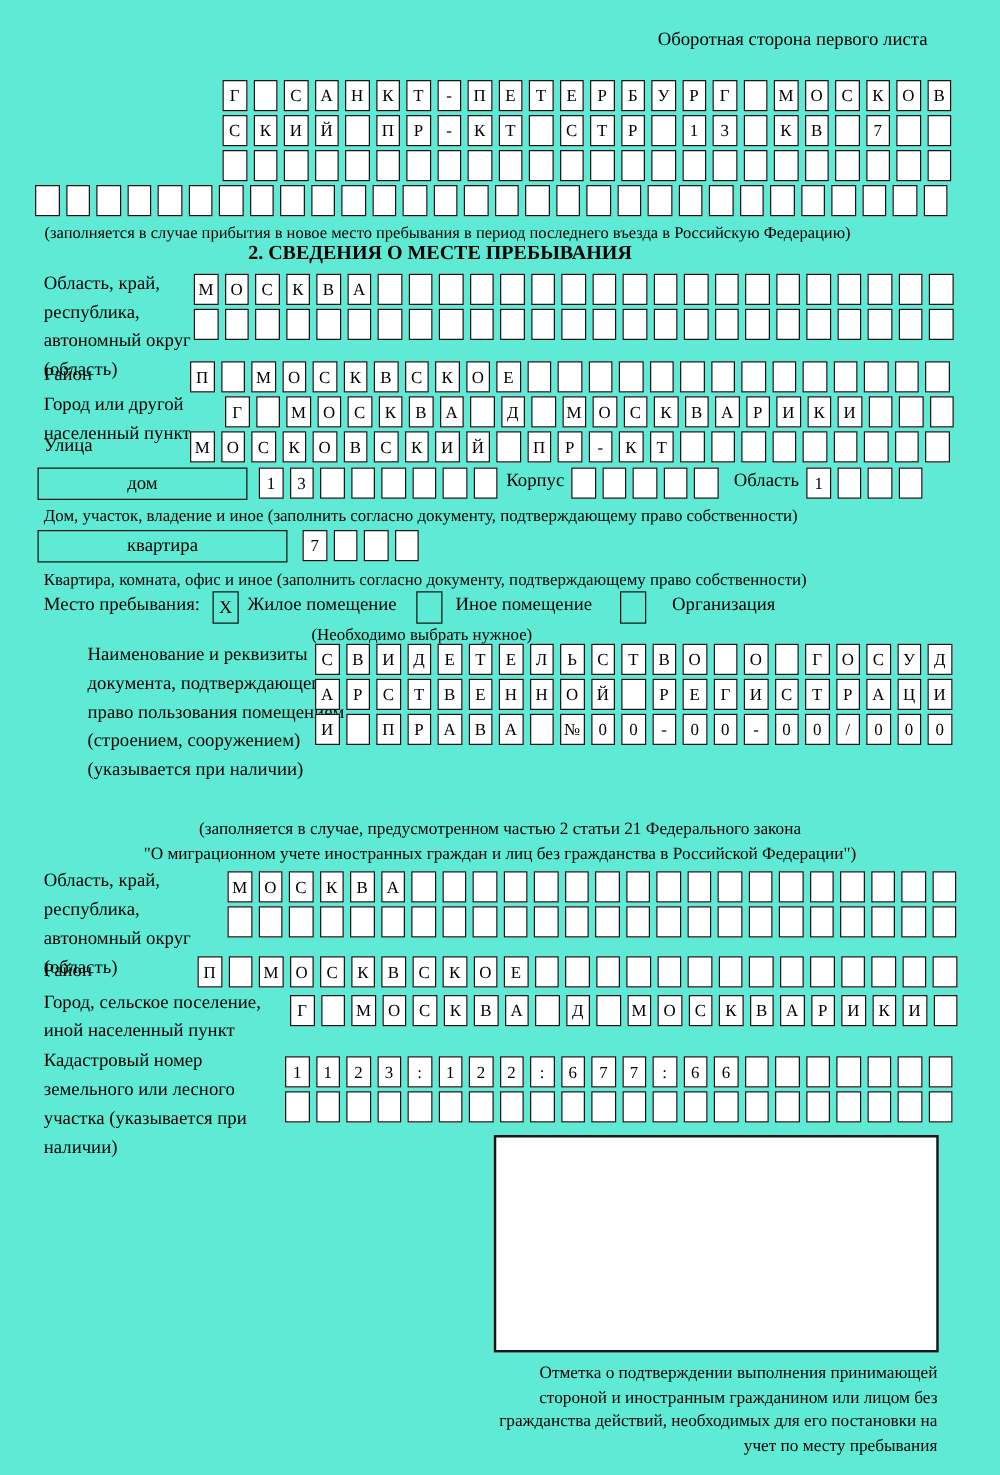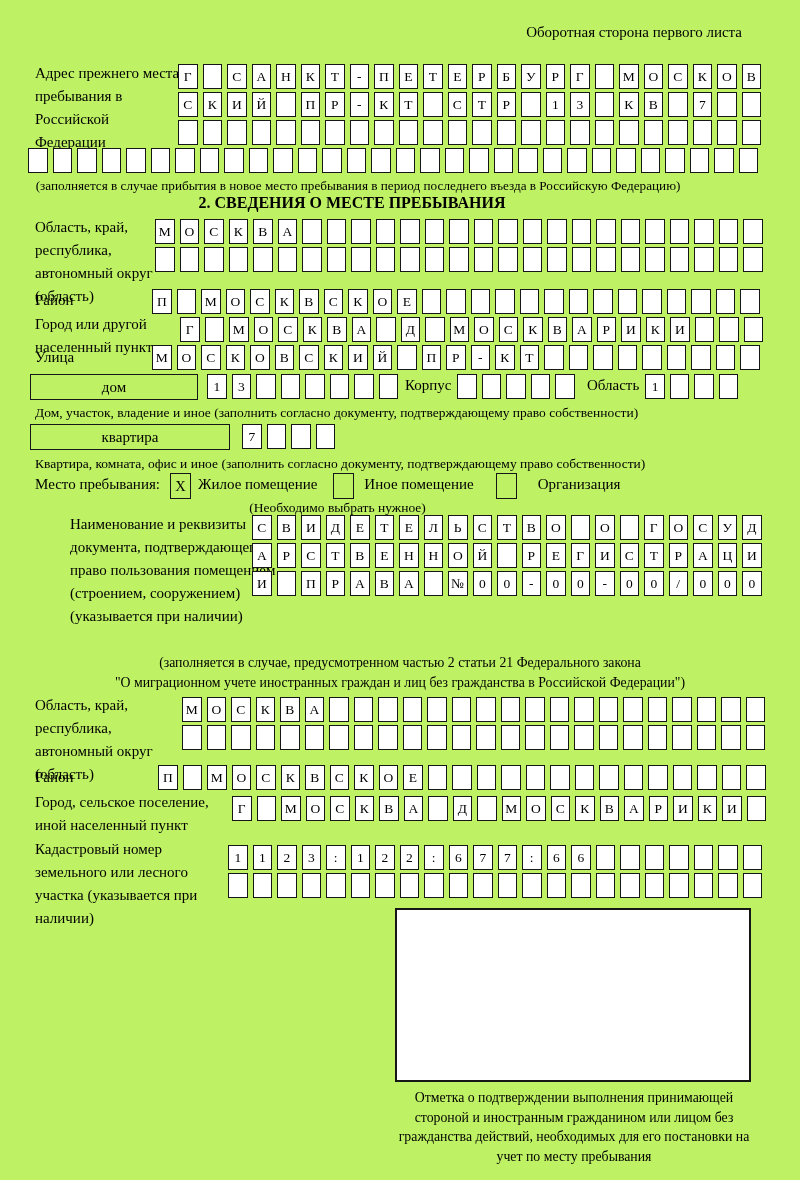--- a/index.html
+++ b/index.html
@@ -1,17 +1,17 @@
 <!DOCTYPE html>
 <html><head>
 <meta charset="utf-8">
 <style>
   html,body { margin:0; padding:0; background:#fff; }
   .page {
-    position:relative; width:800px; height:1180px; background:#bef264;
+    position:relative; width:800px; height:1180px; background:#5eead4;
     font-family:"Liberation Serif","DejaVu Serif",serif; color:#000;
     overflow:hidden;
   }
   .abs { position:absolute; }
   .lbl { font-size:15px; line-height:23px; }
   .note { font-size:13.2px; line-height:18px; }
   .title { font-weight:bold; font-size:16px; text-align:center; }
   .boxrow { display:flex; gap:5px; }
   .cell {
     width:19.5px; height:25px; border:1.6px solid #161616; box-sizing:border-box;
@@ -29,21 +29,20 @@
   .inlinerow { display:flex; align-items:flex-start; }
   .stampbox { border:2px solid #161616; box-sizing:border-box; background:#fff; }
 </style>
 </head>
 <body>
 
 <div class="page">
 
   <div class="abs" style="top:24px; right:58px; font-size:15px;">Оборотная сторона первого листа</div>
 
-  <div class="abs lbl" style="left:35px; top:62px; width:148px;">Адрес прежнего места пребывания в Российской Федерации</div>
   <div class="abs boxrow" style="left:178px; top:64px;">
       <span class="cell">Г</span>
       <span class="cell"></span>
       <span class="cell">С</span>
       <span class="cell">А</span>
       <span class="cell">Н</span>
       <span class="cell">К</span>
       <span class="cell">Т</span>
       <span class="cell">-</span>
       <span class="cell">П</span>
@@ -572,15 +571,15 @@
       <span class="cell"></span>
       <span class="cell"></span>
       <span class="cell"></span>
       <span class="cell"></span>
       <span class="cell"></span>
       <span class="cell"></span>
       <span class="cell"></span>
     </div>
 
   <div class="abs stampbox" style="left:395px; top:908px; width:356px; height:174px;"></div>
-  <div class="abs note" style="left:398px; top:1088px; width:352px; text-align:center; font-size:13.8px; line-height:19.5px;">Отметка о подтверждении выполнения принимающей стороной и иностранным гражданином или лицом без гражданства действий, необходимых для его постановки на учет по месту пребывания</div>
+  <div class="abs note" style="left:398px; top:1088px; width:352px; text-align:right; font-size:13.8px; line-height:19.5px;">Отметка о подтверждении выполнения принимающей стороной и иностранным гражданином или лицом без гражданства действий, необходимых для его постановки на учет по месту пребывания</div>
 
 </div>
 
 </body></html>

